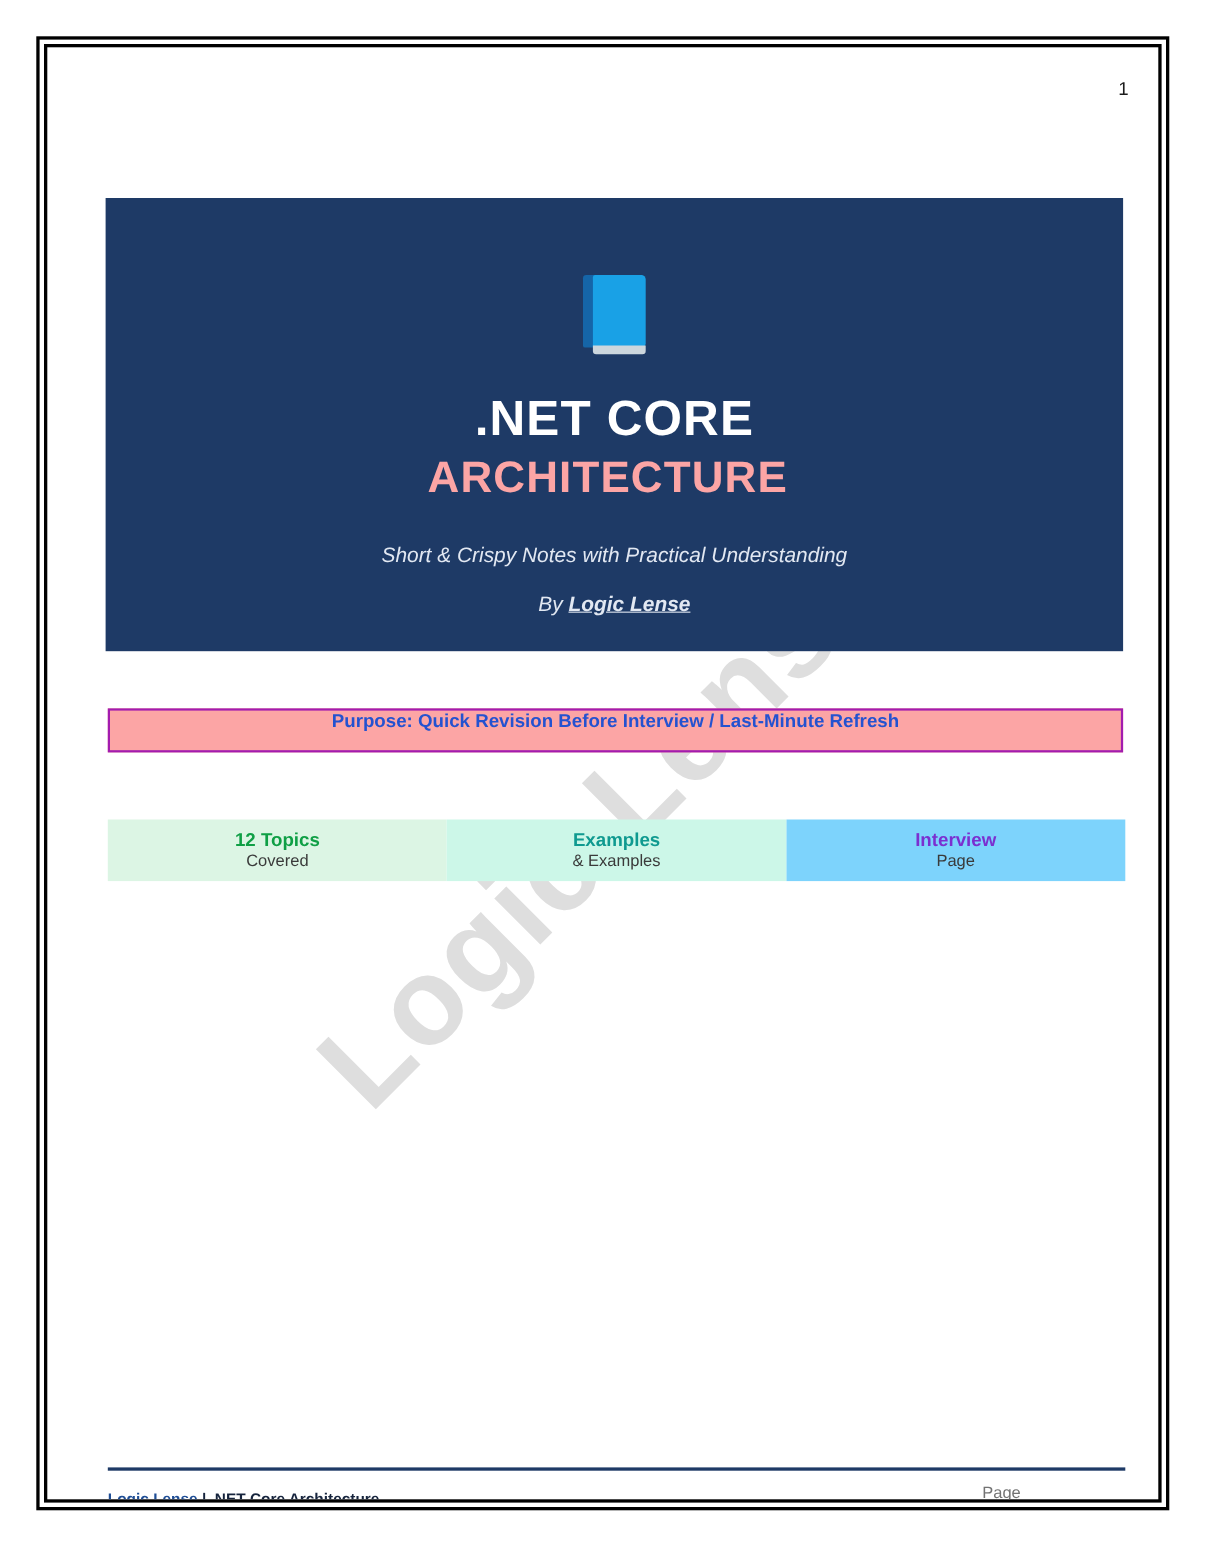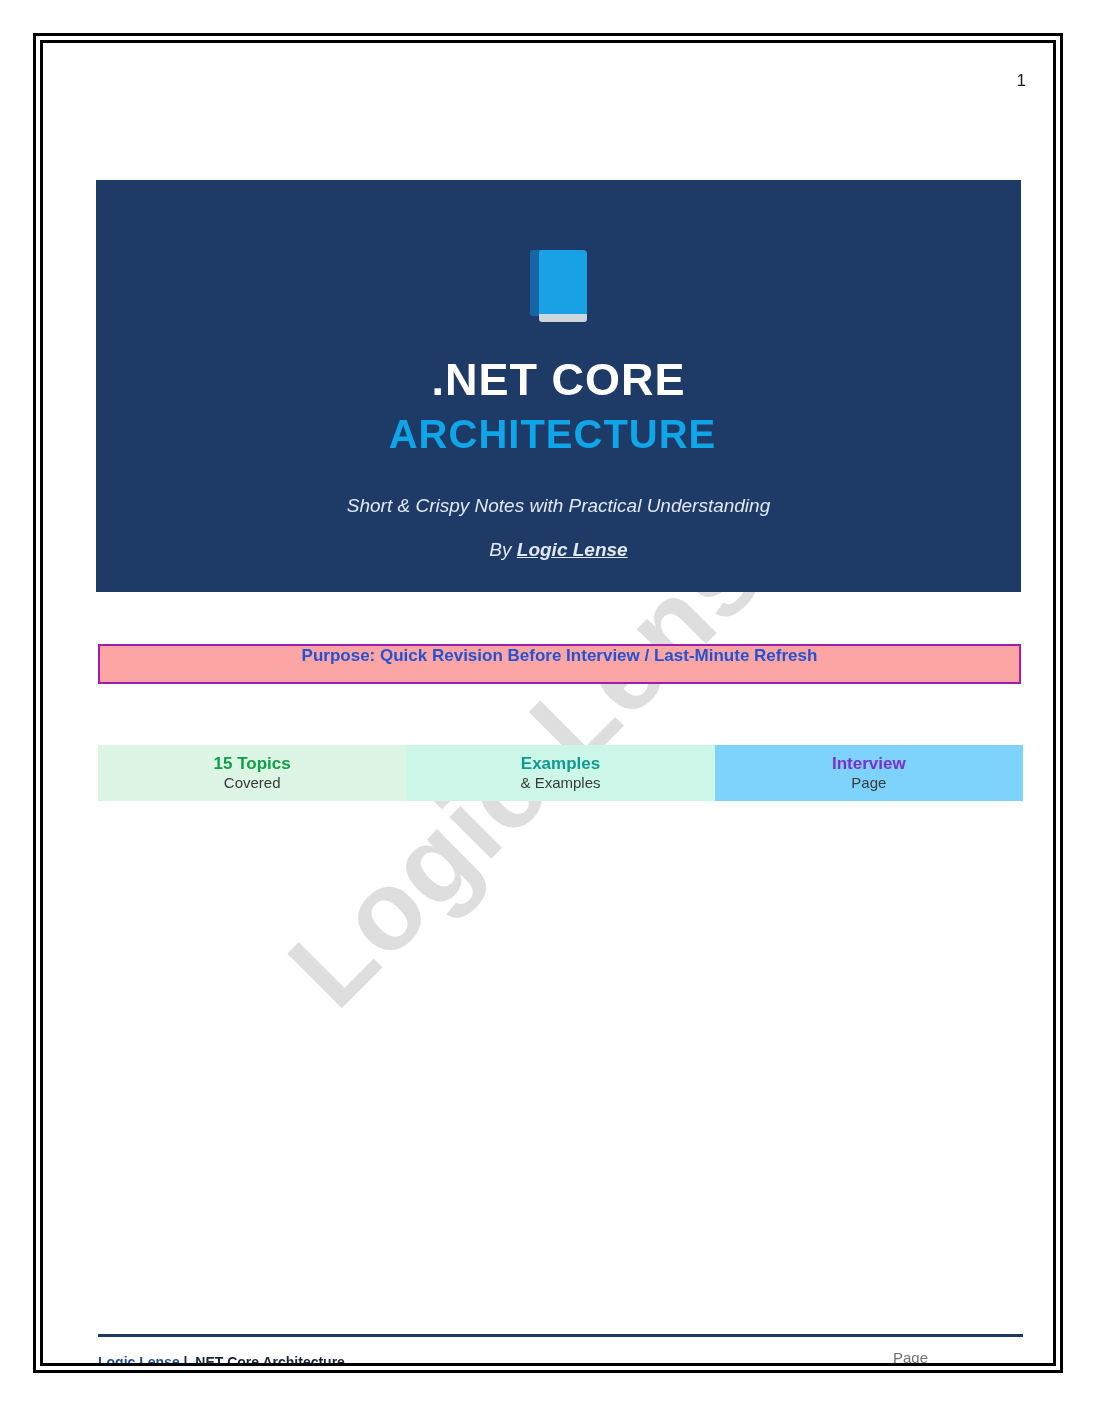--- a/index.html
+++ b/index.html
@@ -127,21 +127,21 @@
     font-weight: bold;
     color: #ffffff;
     letter-spacing: 1px;
     line-height: 1.05;
     margin: 0 0 10px 0;
     text-align: right;
   }
   .hero-subtitle-main {
     font-size: 40px;
     font-weight: bold;
-    color: #0ea5e9;
+    color: #fca5a5;
     letter-spacing: 1px;
     line-height: 1.05;
     margin: 0 12px 22px 0;
     text-align: right;
   }
   .hero-tagline {
     font-size: 19px;
     font-style: italic;
     color: #e2e8f2;
     line-height: 1.5;
@@ -278,21 +278,21 @@
           <span>By </span><span class="brand">Logic Lense</span>
         </p>
       </div>
 
       <div class="purpose-banner">
         <span class="purpose-text">Purpose: Quick Revision Before Interview / Last-Minute Refresh</span>
       </div>
 
       <div class="stats-row">
         <div class="stat-box" style="background:#dcf5e4;">
-          <span class="stat-value" style="color:#0f9f45;">15 Topics</span>
+          <span class="stat-value" style="color:#0f9f45;">12 Topics</span>
           <span class="stat-label">Covered</span>
         </div>
         <div class="stat-box" style="background:#ccf7e8;">
           <span class="stat-value" style="color:#0f9a90;">Examples</span>
           <span class="stat-label">&amp; Examples</span>
         </div>
         <div class="stat-box" style="background:#7dd3fc;">
           <span class="stat-value" style="color:#7b2fd0;">Interview</span>
           <span class="stat-label">Page</span>
         </div>

